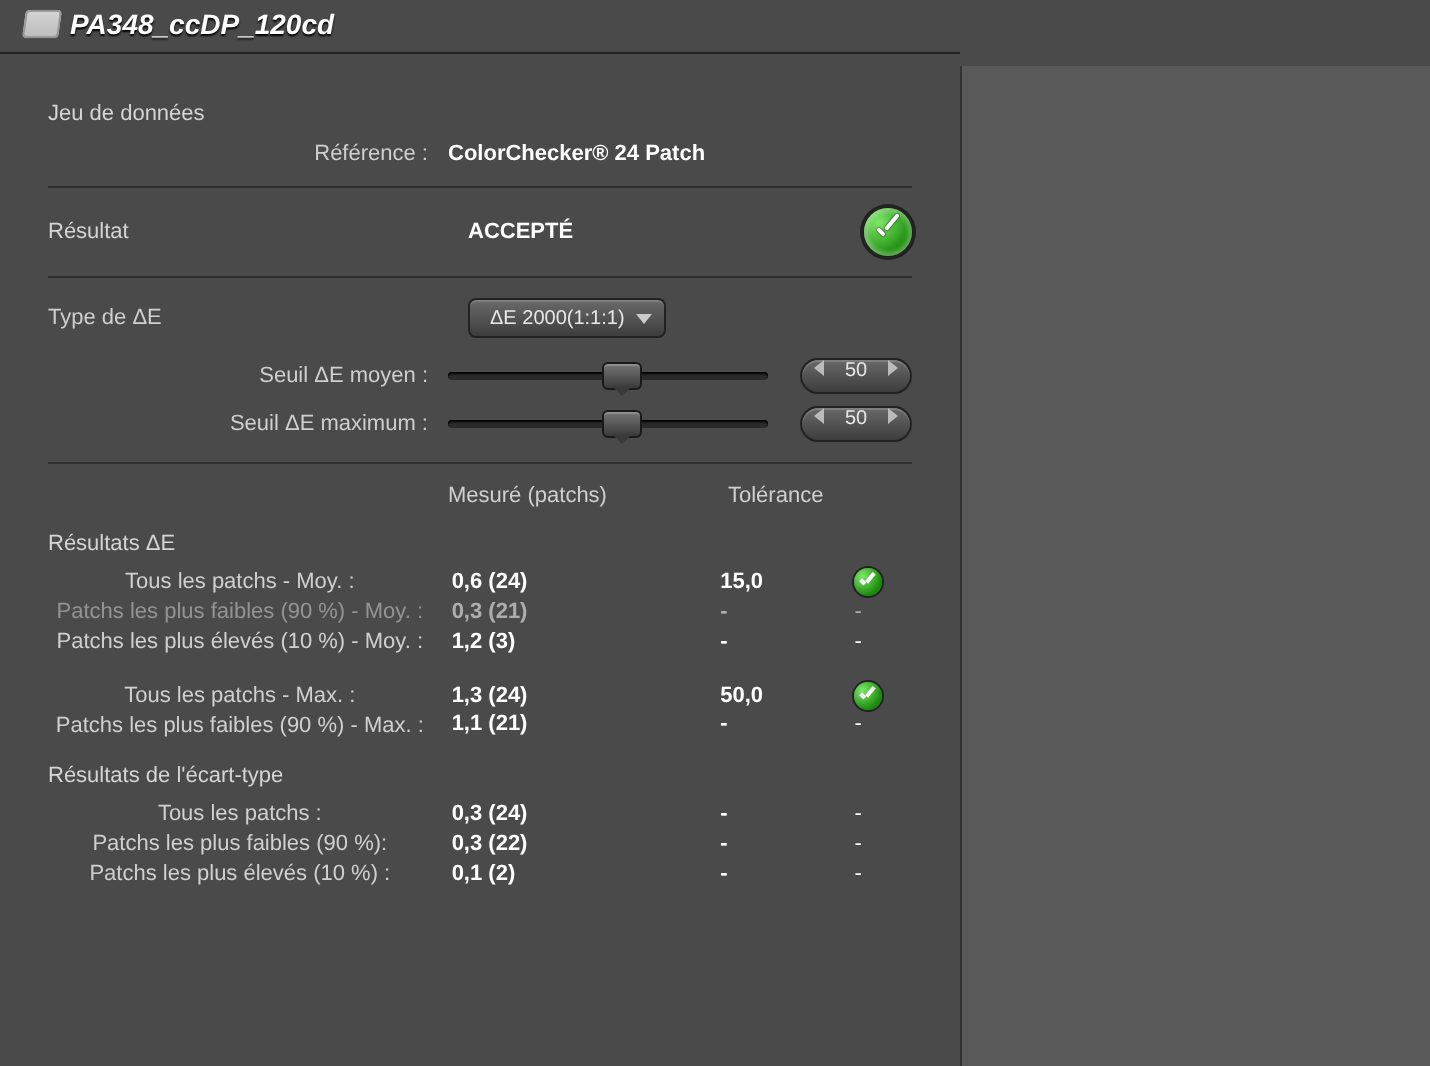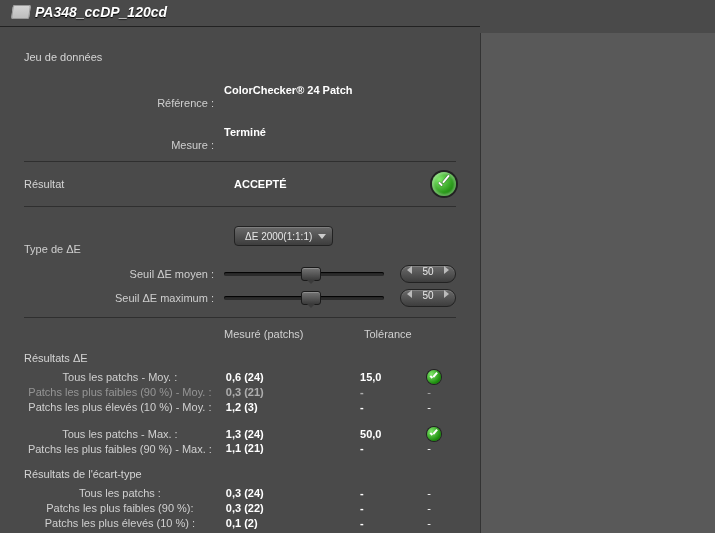--- a/index.html
+++ b/index.html
@@ -64,21 +64,20 @@
   .kv {
     display: flex;
     align-items: center;
     margin-bottom: 4px;
   }
   .kv .k {
     width: 190px;
     text-align: right;
     padding-right: 10px;
     color: #cfcfcf;
-    margin-top: 26px;
   }
   .kv .v {
     font-weight: bold;
     color: #fff;
   }
   .divider {
     border-top: 1px solid #2f2f2f;
     margin: 10px 0;
   }
   .result-row {
@@ -284,24 +283,20 @@
       <div class="doc-icon"></div>
       <h1>PA348_ccDP_120cd</h1>
     </div>
     <div class="body">
 
       <div class="section-label">Jeu de données</div>
       <div class="kv">
         <div class="k">Référence :</div>
         <div class="v">ColorChecker® 24 Patch</div>
       </div>
-      <div class="kv">
-        <div class="k">Mesure :</div>
-        <div class="v">Terminé</div>
-      </div>
 
       <div class="divider"></div>
 
       <div class="result-row">
         <div class="k" style="text-align:left;width:200px">Résultat</div>
         <div class="v">ACCEPTÉ</div>
         <div class="check-circle"></div>
       </div>
 
       <div class="divider"></div>

